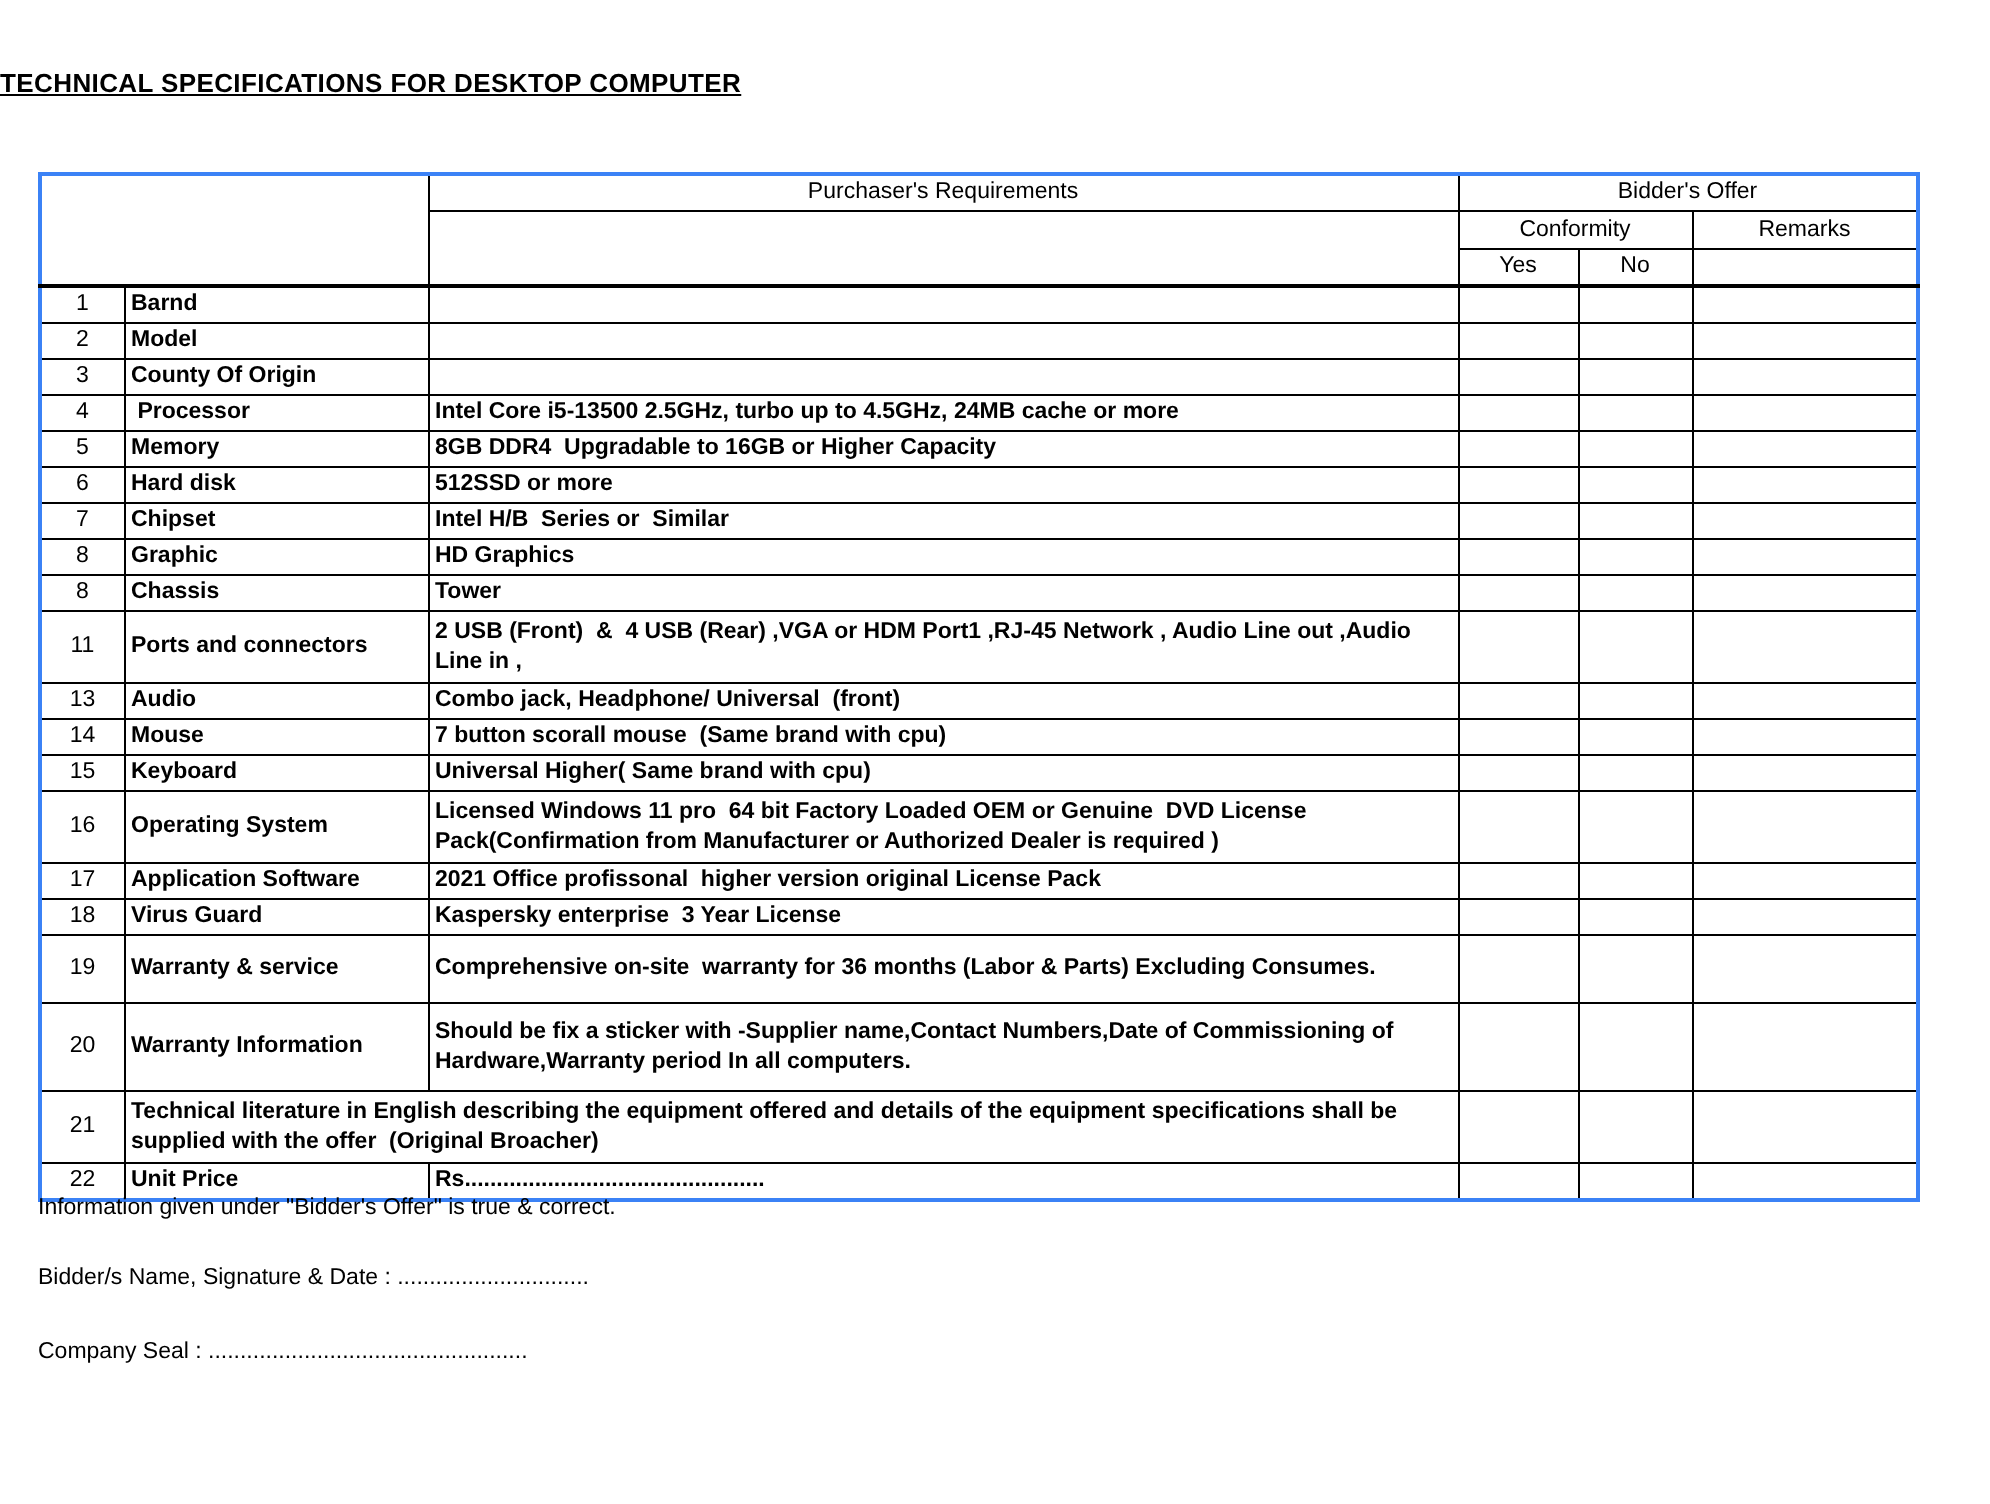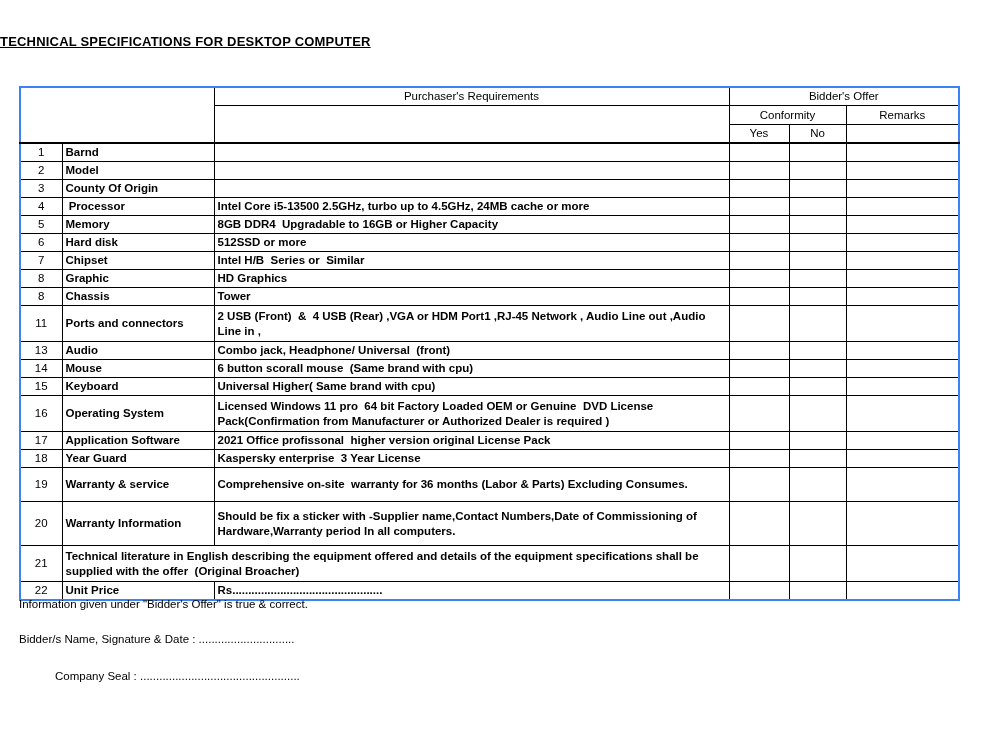--- a/index.html
+++ b/index.html
@@ -55,21 +55,21 @@
   td.c-item, td.c-req { text-align: left; white-space: pre-wrap; font-weight: bold; }
   .footer-line {
     position: absolute;
     left: 19px;
     font-size: 11.5px;
     line-height: 15px;
     white-space: pre;
   }
   .f1 { top: 597px; }
   .f2 { top: 632px; }
-  .f3 { top: 669px; margin-left: 36px; }
+  .f3 { top: 669px; }
 </style>
 </head>
 <body>
 
 <div class="page">
 
   <div class="doc-title">TECHNICAL SPECIFICATIONS FOR DESKTOP COMPUTER</div>
 
   <table class="spec-table">
     <colgroup>
@@ -183,21 +183,21 @@
           <td class="c-num">13</td>
           <td class="c-item">Audio</td>
           <td class="c-req">Combo jack, Headphone/ Universal  (front)</td>
           <td class="c-yes"></td>
           <td class="c-no"></td>
           <td class="c-remarks"></td>
         </tr>
         <tr data-row="14">
           <td class="c-num">14</td>
           <td class="c-item">Mouse</td>
-          <td class="c-req">6 button scorall mouse  (Same brand with cpu)</td>
+          <td class="c-req">7 button scorall mouse  (Same brand with cpu)</td>
           <td class="c-yes"></td>
           <td class="c-no"></td>
           <td class="c-remarks"></td>
         </tr>
         <tr data-row="15">
           <td class="c-num">15</td>
           <td class="c-item">Keyboard</td>
           <td class="c-req">Universal Higher( Same brand with cpu)</td>
           <td class="c-yes"></td>
           <td class="c-no"></td>
@@ -215,21 +215,21 @@
         <tr data-row="17">
           <td class="c-num">17</td>
           <td class="c-item">Application Software</td>
           <td class="c-req">2021 Office profissonal  higher version original License Pack</td>
           <td class="c-yes"></td>
           <td class="c-no"></td>
           <td class="c-remarks"></td>
         </tr>
         <tr data-row="18">
           <td class="c-num">18</td>
-          <td class="c-item">Year Guard</td>
+          <td class="c-item">Virus Guard</td>
           <td class="c-req">Kaspersky enterprise  3 Year License</td>
           <td class="c-yes"></td>
           <td class="c-no"></td>
           <td class="c-remarks"></td>
         </tr>
         <tr data-row="19">
           <td class="c-num">19</td>
           <td class="c-item">Warranty &amp; service</td>
           <td class="c-req">Comprehensive on-site  warranty for 36 months (Labor &amp; Parts) Excluding Consumes.</td>
           <td class="c-yes"></td>

